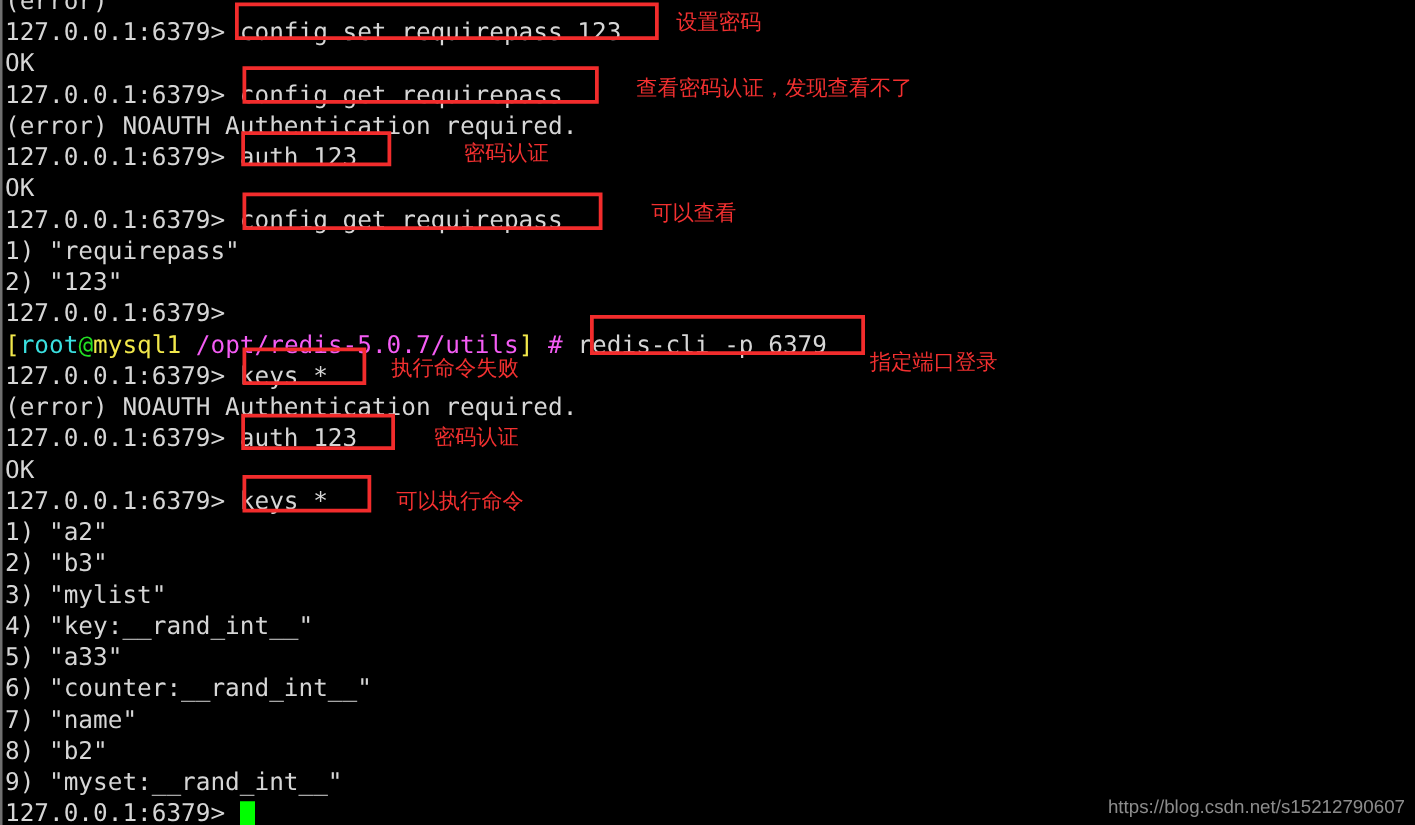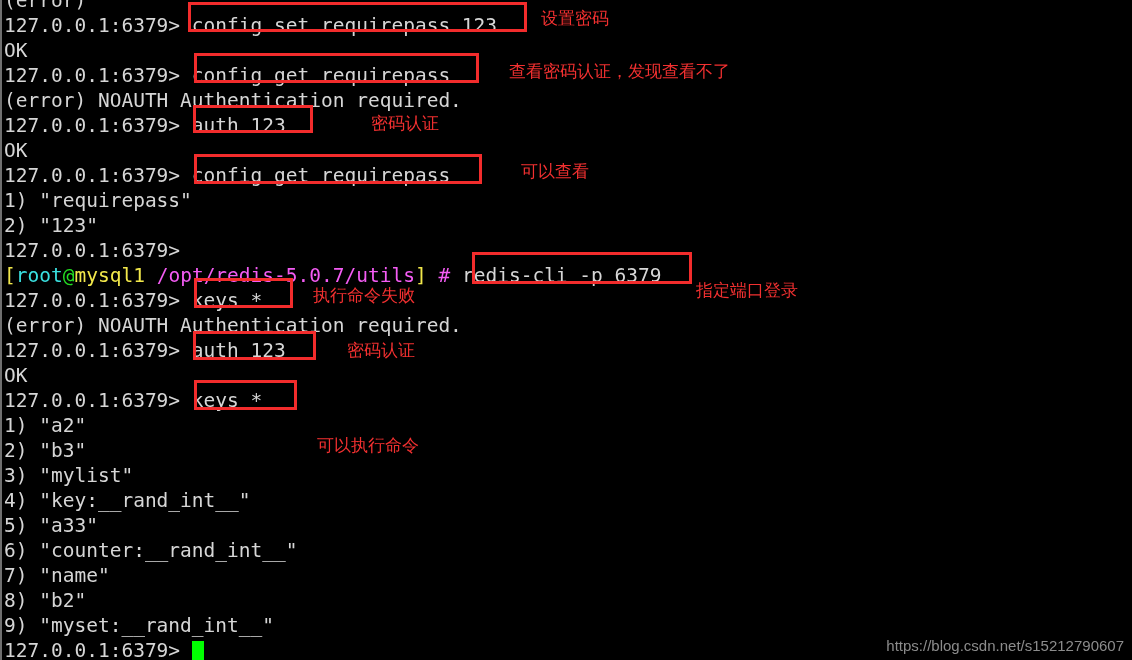--- a/index.html
+++ b/index.html
@@ -132,17 +132,17 @@
   <div class="hlbox" style="left:193px; top:331px; width:123px; height:29px;"></div>
   <div class="hlbox" style="left:194px; top:380px; width:103px; height:30px;"></div>
 
   <div class="note" style="left:541px; top:8px;">设置密码</div>
   <div class="note" style="left:509px; top:61px;">查看密码认证，发现查看不了</div>
   <div class="note" style="left:371px; top:113px;">密码认证</div>
   <div class="note" style="left:521px; top:161px;">可以查看</div>
   <div class="note" style="left:696px; top:252px;margin-top:28px;">指定端口登录</div>
   <div class="note" style="left:313px; top:285px;">执行命令失败</div>
   <div class="note" style="left:347px; top:340px;">密码认证</div>
-  <div class="note" style="left:317px; top:391px;margin-top:44px;">可以执行命令</div>
+  <div class="note" style="left:317px; top:391px;">可以执行命令</div>
 
   <div id="watermark">https://blog.csdn.net/s15212790607</div>
 
 </div>
 
 </body></html>

